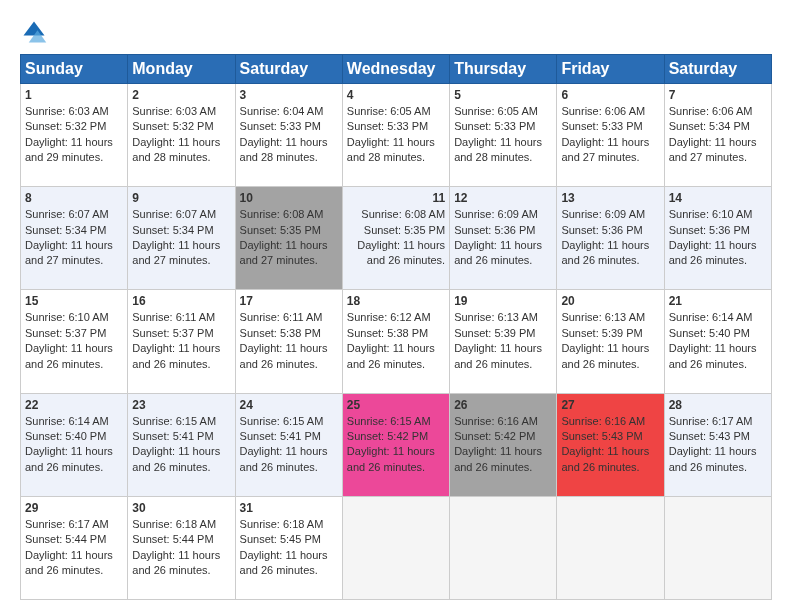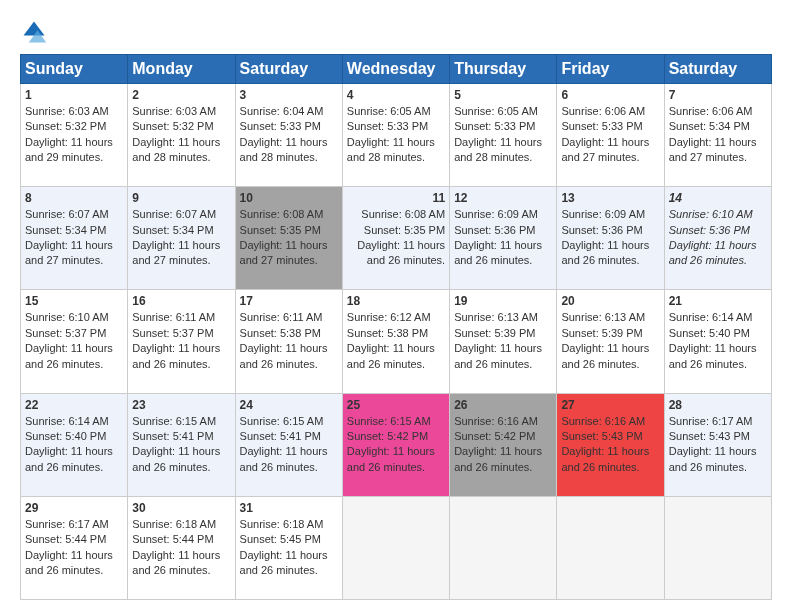--- a/index.html
+++ b/index.html
@@ -146,21 +146,21 @@
           <td><span class="day-num">6</span><span class="day-info">Sunrise: 6:06 AM<br>Sunset: 5:33 PM<br>Daylight: 11 hours and 27 minutes.</span></td>
           <td><span class="day-num">7</span><span class="day-info">Sunrise: 6:06 AM<br>Sunset: 5:34 PM<br>Daylight: 11 hours and 27 minutes.</span></td>
         </tr>
         <tr>
           <td style="background: rgb(238, 242, 250);"><span class="day-num">8</span><span class="day-info">Sunrise: 6:07 AM<br>Sunset: 5:34 PM<br>Daylight: 11 hours and 27 minutes.</span></td>
           <td style="background: rgb(238, 242, 250);"><span class="day-num">9</span><span class="day-info">Sunrise: 6:07 AM<br>Sunset: 5:34 PM<br>Daylight: 11 hours and 27 minutes.</span></td>
           <td style="background: #a3a3a3;"><span class="day-num">10</span><span class="day-info">Sunrise: 6:08 AM<br>Sunset: 5:35 PM<br>Daylight: 11 hours and 27 minutes.</span></td>
           <td style="background: rgb(238, 242, 250); text-align: right;"><span class="day-num">11</span><span class="day-info">Sunrise: 6:08 AM<br>Sunset: 5:35 PM<br>Daylight: 11 hours and 26 minutes.</span></td>
           <td style="background: rgb(238, 242, 250);"><span class="day-num">12</span><span class="day-info">Sunrise: 6:09 AM<br>Sunset: 5:36 PM<br>Daylight: 11 hours and 26 minutes.</span></td>
           <td style="background: rgb(238, 242, 250);"><span class="day-num">13</span><span class="day-info">Sunrise: 6:09 AM<br>Sunset: 5:36 PM<br>Daylight: 11 hours and 26 minutes.</span></td>
-          <td style="background: rgb(238, 242, 250); font-style: italic;"><span class="day-num">14</span><span class="day-info">Sunrise: 6:10 AM<br>Sunset: 5:36 PM<br>Daylight: 11 hours and 26 minutes.</span></td>
+          <td style="background: rgb(238, 242, 250);"><span class="day-num">14</span><span class="day-info">Sunrise: 6:10 AM<br>Sunset: 5:36 PM<br>Daylight: 11 hours and 26 minutes.</span></td>
         </tr>
         <tr>
           <td><span class="day-num">15</span><span class="day-info">Sunrise: 6:10 AM<br>Sunset: 5:37 PM<br>Daylight: 11 hours and 26 minutes.</span></td>
           <td><span class="day-num">16</span><span class="day-info">Sunrise: 6:11 AM<br>Sunset: 5:37 PM<br>Daylight: 11 hours and 26 minutes.</span></td>
           <td><span class="day-num">17</span><span class="day-info">Sunrise: 6:11 AM<br>Sunset: 5:38 PM<br>Daylight: 11 hours and 26 minutes.</span></td>
           <td><span class="day-num">18</span><span class="day-info">Sunrise: 6:12 AM<br>Sunset: 5:38 PM<br>Daylight: 11 hours and 26 minutes.</span></td>
           <td><span class="day-num">19</span><span class="day-info">Sunrise: 6:13 AM<br>Sunset: 5:39 PM<br>Daylight: 11 hours and 26 minutes.</span></td>
           <td><span class="day-num">20</span><span class="day-info">Sunrise: 6:13 AM<br>Sunset: 5:39 PM<br>Daylight: 11 hours and 26 minutes.</span></td>
           <td><span class="day-num">21</span><span class="day-info">Sunrise: 6:14 AM<br>Sunset: 5:40 PM<br>Daylight: 11 hours and 26 minutes.</span></td>
         </tr>

